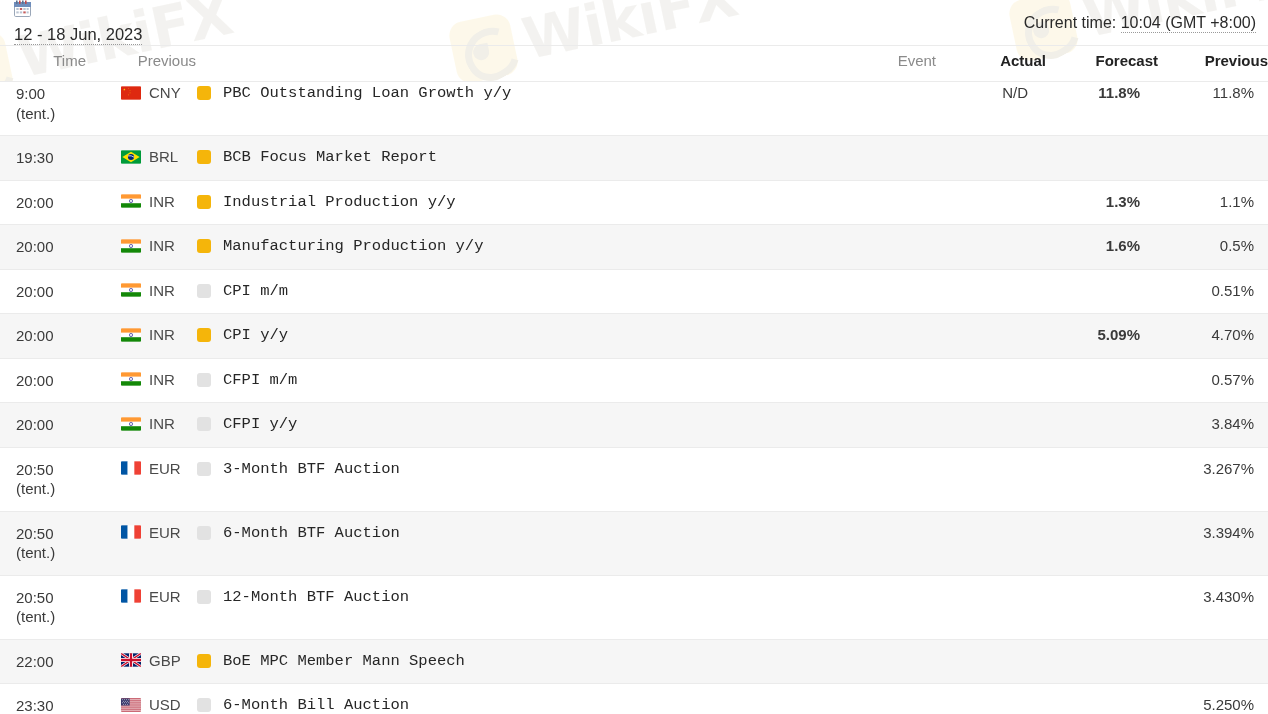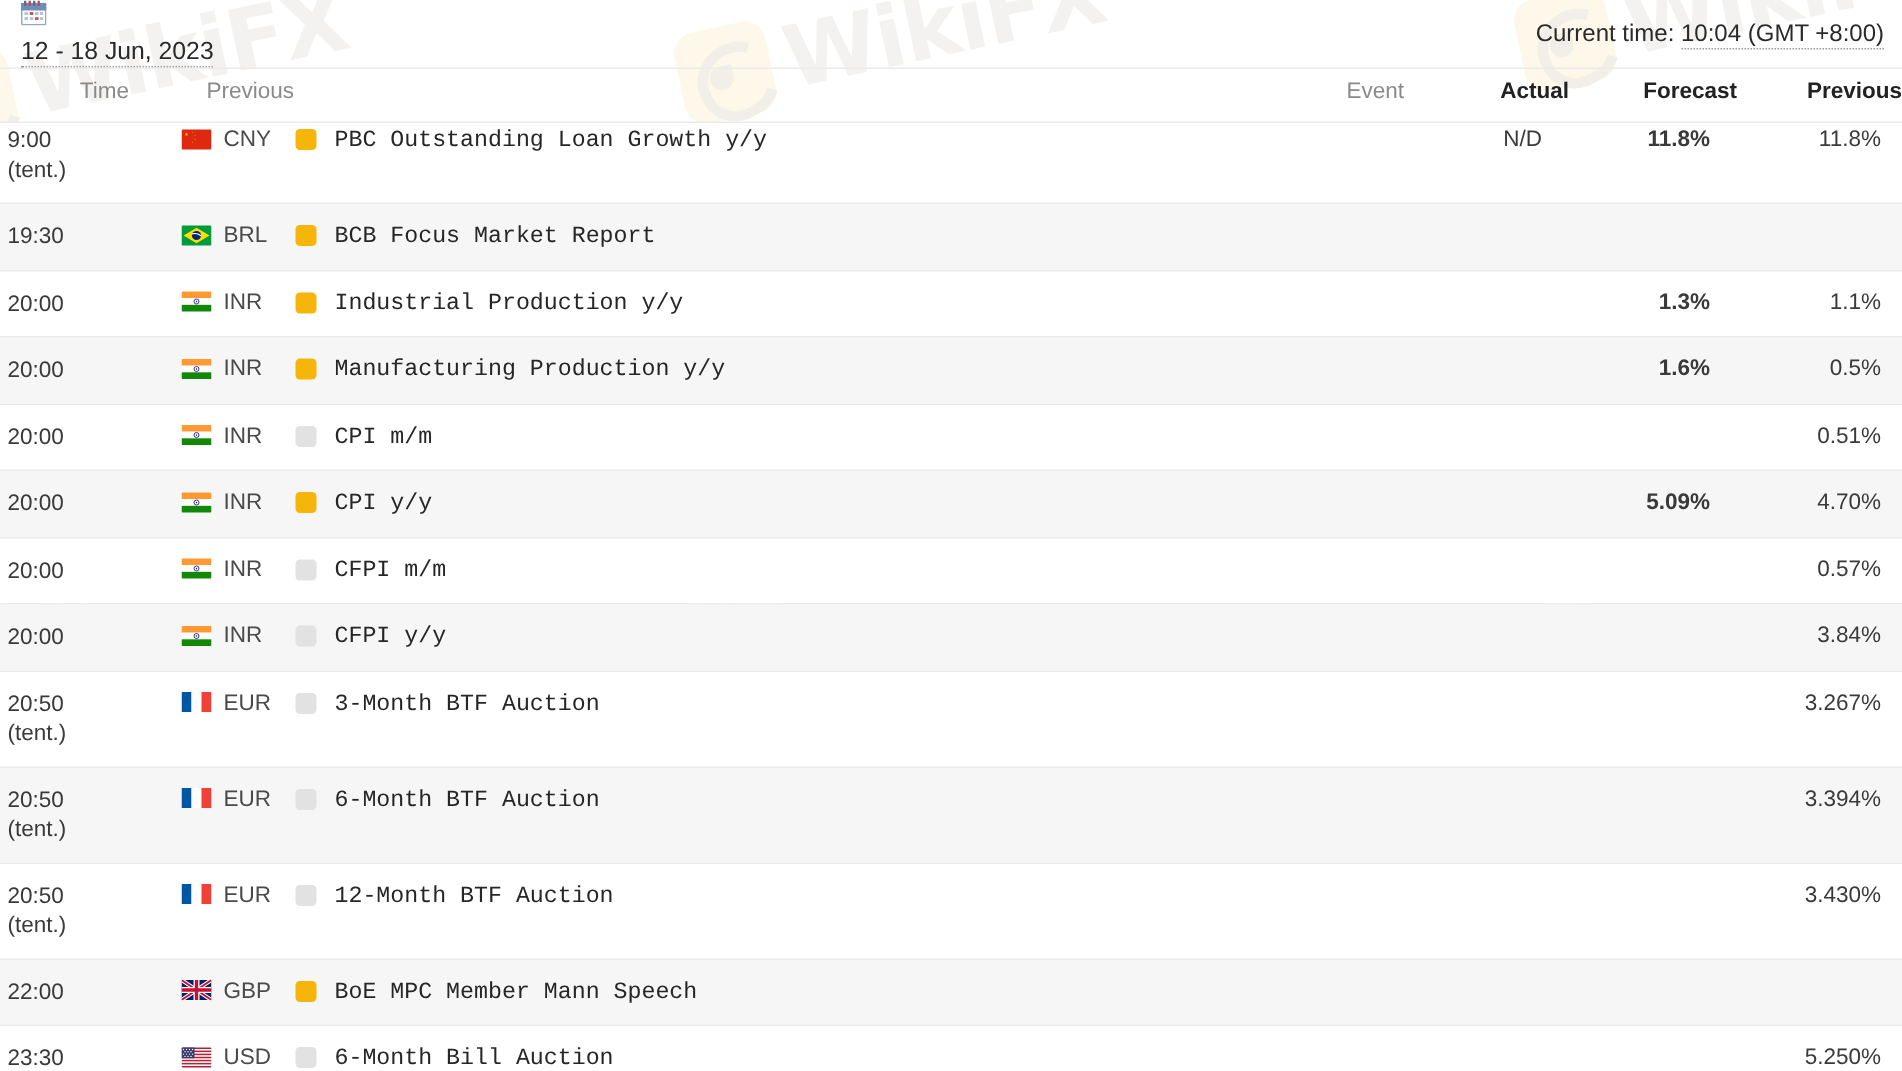--- a/index.html
+++ b/index.html
@@ -144,21 +144,21 @@
   .cal-table tbody tr.alt { background: #f6f6f6; }
   .cal-table tbody td {
     border-bottom: 1px solid #ebebeb;
     font-size: 15px;
     color: #3a3a3a;
     vertical-align: top;
     padding-top: 12px;
     padding-bottom: 12px;
   }
   td.c-time {
-    padding-left: 5px;
+    padding-left: 16px;
     color: #555555;
     font-size: 14.5px;
     line-height: 1.3;
     margin-top: 12px;
   }
   td.c-time .tent { display: block; }
   td.c-cur { padding-top: 11px; }
   .cur-wrap {
     display: flex;
     align-items: center;

